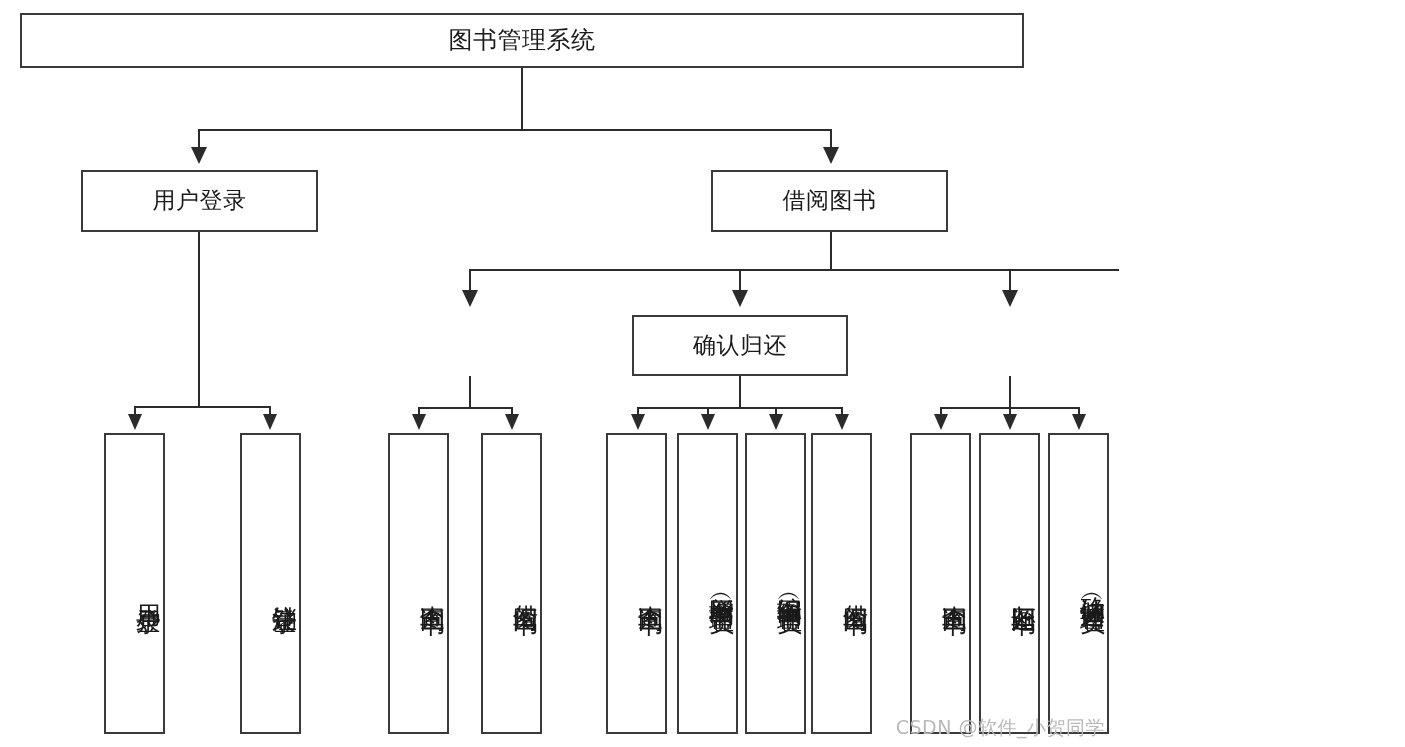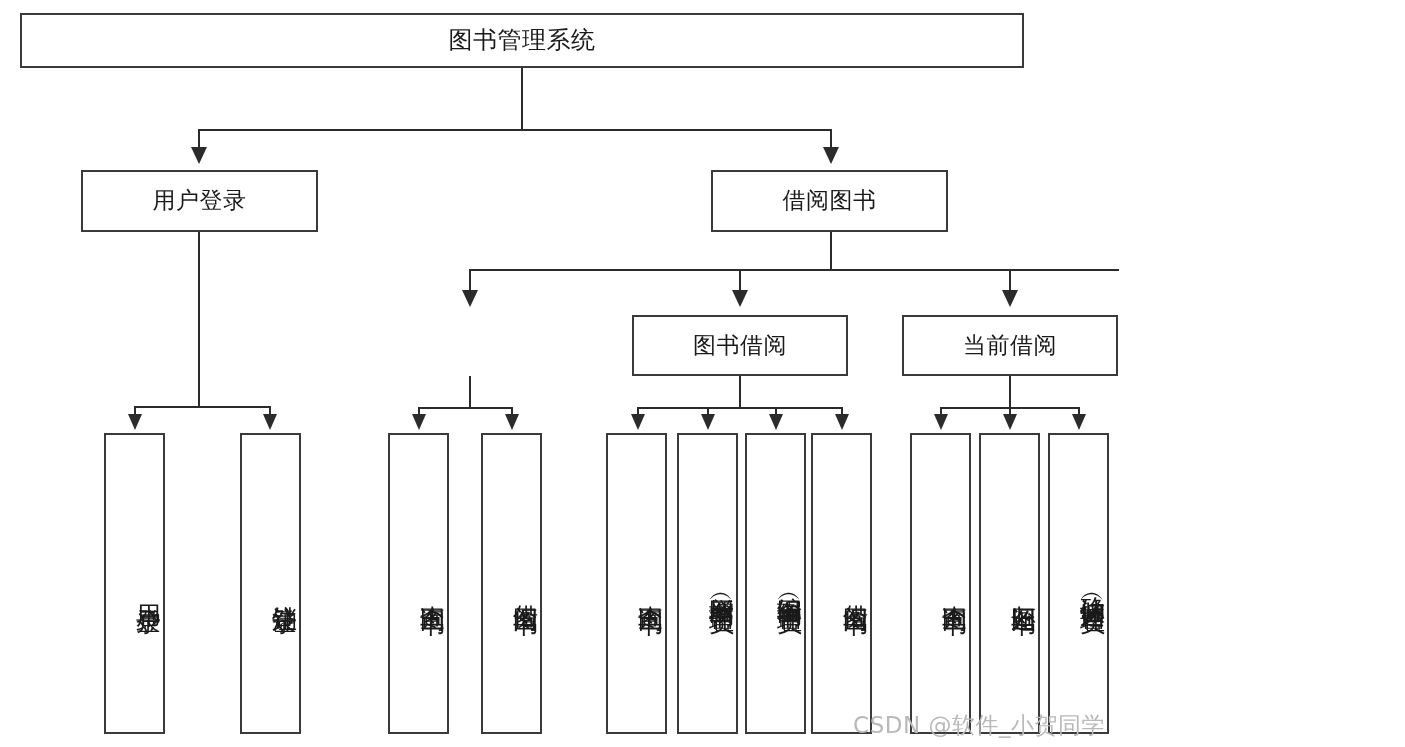--- a/index.html
+++ b/index.html
@@ -79,21 +79,21 @@
   .arrow.slim {
     border-left-width: 7px;
     border-right-width: 7px;
     border-top-width: 16px;
   }
   
   #watermark {
     position: absolute;
     right: 14px;
     bottom: 6px;
-    font-size: 23px;
+    font-size: 19px;
     color: #b9b9b9;
     letter-spacing: 0.5px;
     white-space: nowrap;
     z-index: 5;
     pointer-events: none;
   }
 </style>
 </head>
 <body>
 
@@ -130,24 +130,21 @@
   <div class="vline" style="left:469px; top:269px; height:22px;"></div>
   <div class="vline" style="left:739px; top:269px; height:22px;"></div>
   <div class="vline" style="left:1009px; top:269px; height:22px;"></div>
   <div class="vline" style="left:1279px; top:269px; height:22px;"></div>
   <div class="arrow" style="left:462px; top:290px;"></div>
   <div class="arrow" style="left:732px; top:290px;"></div>
   <div class="arrow" style="left:1002px; top:290px;"></div>
   <div class="arrow" style="left:1272px; top:290px;"></div>
 
   <div class="node h" style="left:632px; top:315px; width:216px; height:61px;">
-    <span>图书借阅</span>
-  </div>
-  <div class="node h" style="left:902px; top:315px; width:216px; height:61px;">
-    <span>当前借阅</span>
+    <span>确认归还</span>
   </div>
 
   <div class="vline" style="left:469px; top:376px; height:32px;"></div>
   <div class="hline" style="left:418px; top:407px; width:95px;"></div>
   <div class="vline" style="left:418px; top:407px; height:9px;"></div>
   <div class="vline" style="left:511px; top:407px; height:9px;"></div>
   <div class="arrow slim" style="left:412px; top:414px;"></div>
   <div class="arrow slim" style="left:505px; top:414px;"></div>
 
   <div class="vline" style="left:739px; top:376px; height:32px;"></div>

